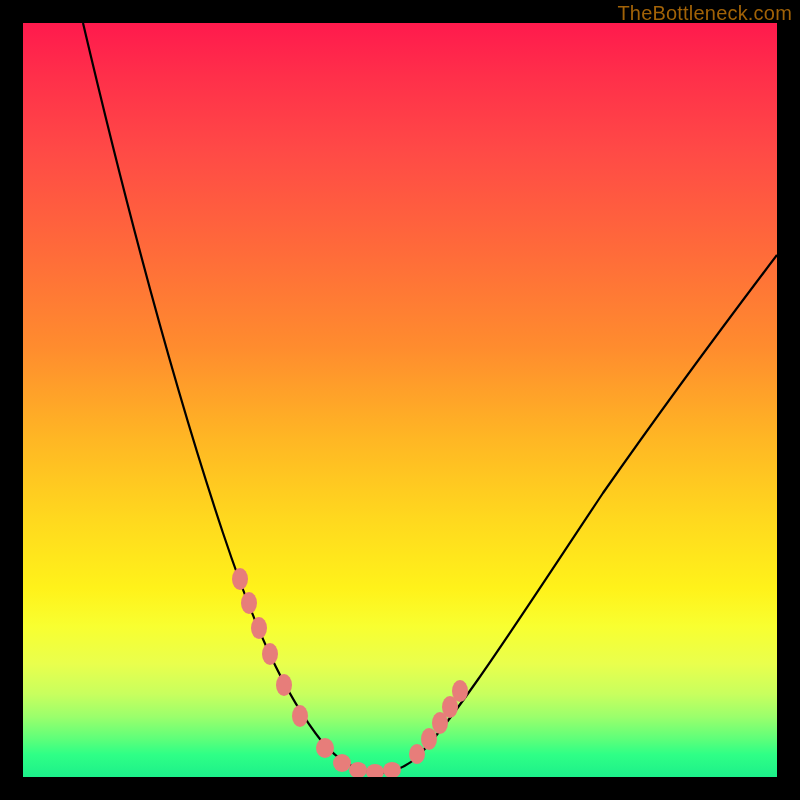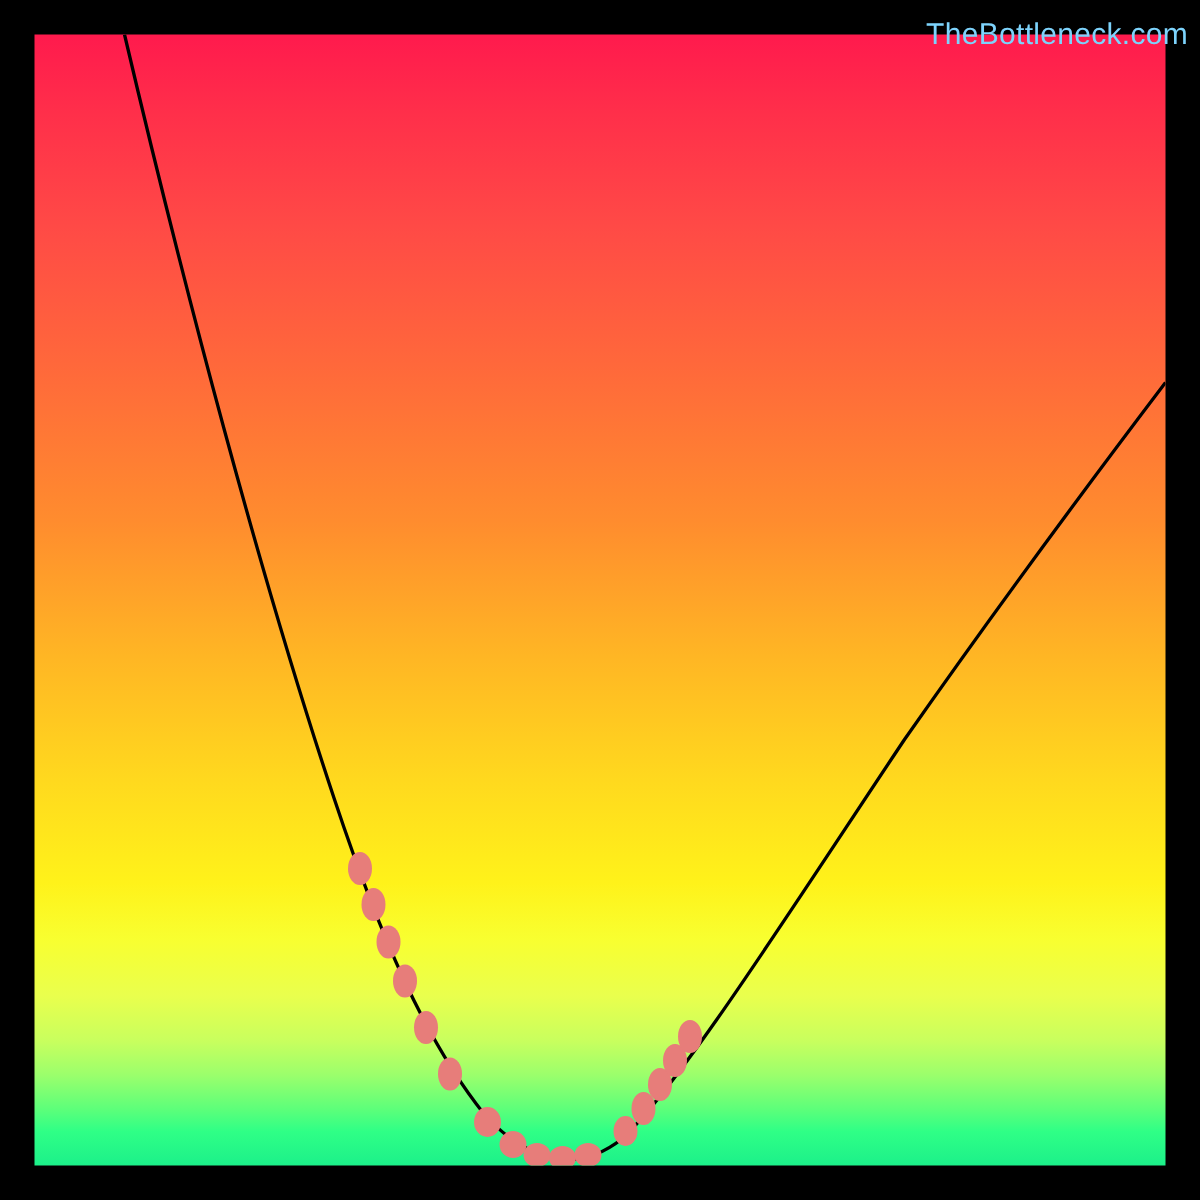--- a/index.html
+++ b/index.html
@@ -42,26 +42,25 @@
       #9bff6c 92%,
       #5dff7a 95%,
       #2fff86 97%,
       #1cf08a 100%
     );
   }
   .watermark {
     position: absolute;
     top: 2px;
     right: 8px;
-    color: #7dd3fc;
+    color: #a16207;
     font-size: 20px;
     letter-spacing: 0.2px;
     font-weight: 400;
     user-select: none;
-    margin-top: 10px;
   }
   svg.curve {
     position: absolute;
     top: 0;
     left: 0;
     width: 754px;
     height: 754px;
   }
 </style>
 </head>

